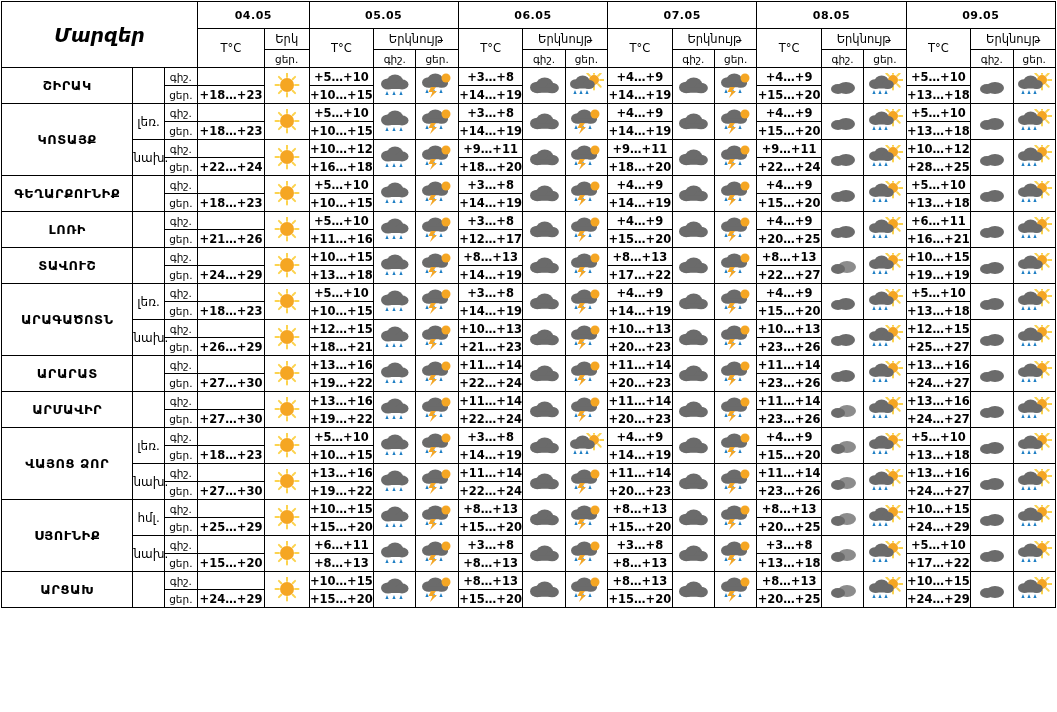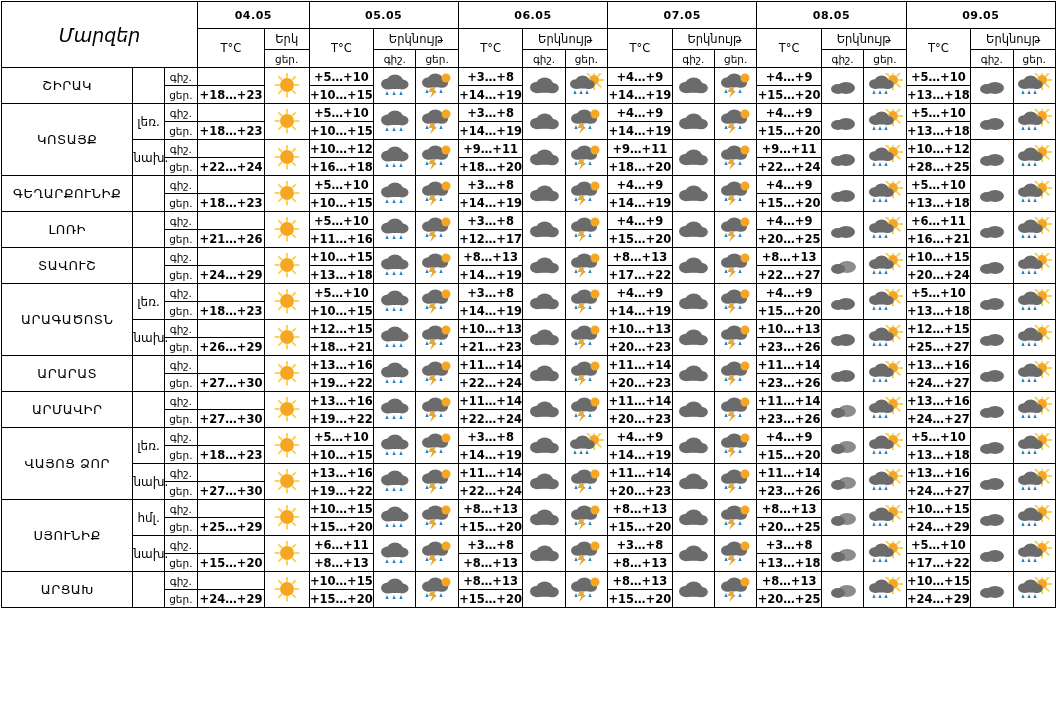--- a/index.html
+++ b/index.html
@@ -3,27 +3,27 @@
 <meta charset="utf-8">
 <style>
   html,body{margin:0;padding:0;background:#fff;}
   body{font-family:"DejaVu Sans","Liberation Sans",sans-serif;}
   #sheet{width:1057px;height:712px;position:relative;overflow:hidden;}
   table.wx{border-collapse:collapse;table-layout:fixed;width:1055px;margin:1px;}
   table.wx td,table.wx th{border:1px solid #000;padding:0;vertical-align:middle;text-align:center;}
   .hdr-date{font-weight:bold;font-size:11px;letter-spacing:.5px;height:26px;}
   .hdr-sub{font-size:11.5px;height:20px;}
   .hdr-sub2{font-size:10.5px;height:17px;}
-  .region{font-weight:normal;font-size:13px;letter-spacing:.5px;color:#000;}
+  .region{font-weight:bold;font-size:13px;letter-spacing:.5px;color:#000;}
   .sub-reg{font-size:12px;font-weight:normal;}
   .lbl{font-size:10.5px;text-align:left;padding-left:3px;width:30px;}
   .val{font-size:11.5px;font-weight:bold;height:17px;}
   .icon-cell{width:38px;}
   .row-h{height:18px;}
-  .corner{font-style:italic;font-weight:normal;font-size:19px;}
+  .corner{font-style:italic;font-weight:bold;font-size:19px;}
   svg{display:block;margin:0 auto;}
 </style>
 </head>
 <body>
 
 <div id="sheet">
   <table class="wx">
     <colgroup>
       <col style="width:118px">
         <col style="width:28px">
@@ -1127,21 +1127,21 @@
             </svg>
           </td>
         </tr>
         <tr class="row-h">
           <td class="lbl">ցեր.</td>
           <td class="val">+24…+29</td>
           <td class="val">+13…+18</td>
           <td class="val">+14…+19</td>
           <td class="val">+17…+22</td>
           <td class="val">+22…+27</td>
-          <td class="val">+20…+24</td>
+          <td class="val">+19…+19</td>
         </tr>
         <tr class="row-h">
           <td rowspan="4" class="region">ԱՐԱԳԱԾՈՏՆ</td>
           <td rowspan="2" class="sub-reg">լեռ.</td>
           <td class="lbl">գիշ.</td>
           <td class="val"></td>
           <td rowspan="2" class="icon-cell">
             <svg width="36" height="26" viewBox="0 0 36 26">
               <line x1="26.0" y1="12.0" x2="29.5" y2="12.0" stroke="#fcd34d" stroke-width="2" stroke-linecap="round"></line>
               <line x1="23.7" y1="17.7" x2="26.1" y2="20.1" stroke="#fcd34d" stroke-width="2" stroke-linecap="round"></line>

